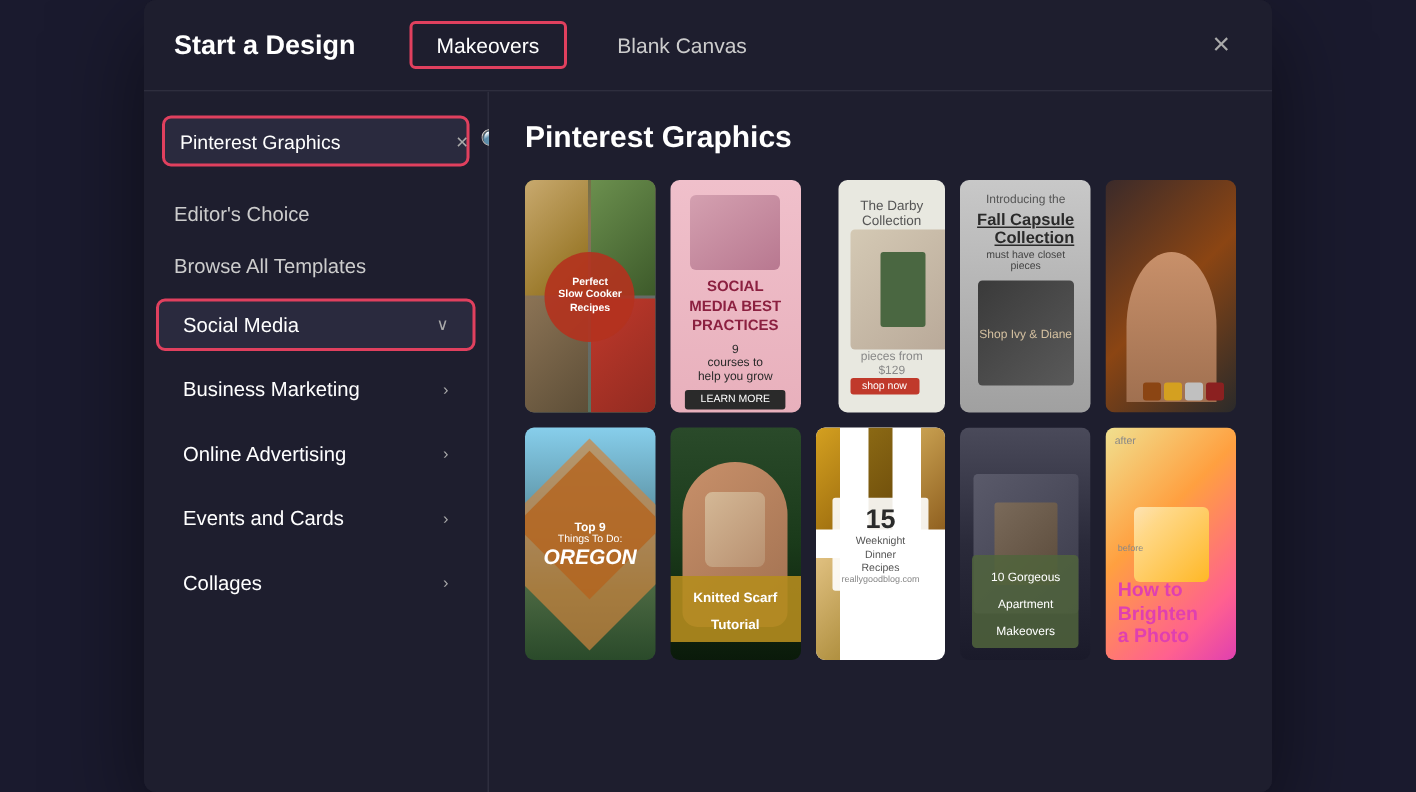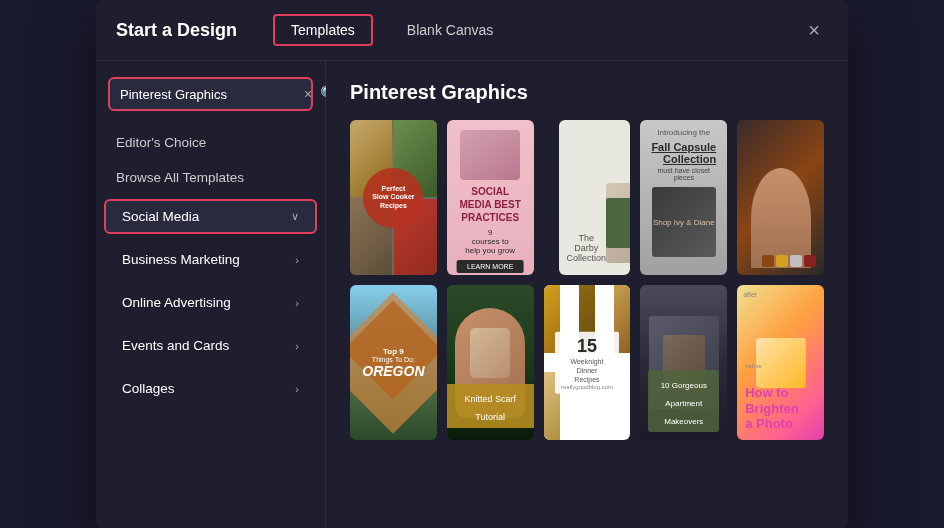--- a/index.html
+++ b/index.html
@@ -175,21 +175,21 @@
       background: #2a2a3e;
     }
   </style>
 </head>
 <body>
 
 <div class="modal">
 
   <div class="modal-header">
     <span class="modal-title">Start a Design</span>
-    <button class="tab-btn active">Templates</button>
+    <button class="tab-btn active">Makeovers</button>
     <button class="tab-btn inactive">Blank Canvas</button>
     <button class="close-btn">×</button>
   </div>
 
   <div class="modal-body">
 
     <div class="sidebar">
 
       <div class="search-box">
         <input class="search-input" type="text" value="Pinterest Graphics" style="">
@@ -241,21 +241,21 @@
 
         <div class="template-card" style="background:linear-gradient(180deg,#f0c0cb 0%,#e8b0bc 100%); position:relative;">
           <div style="position:absolute;top:10px;left:50%;transform:translateX(-50%);width:60px;height:50px;background:linear-gradient(145deg,#d4a0b0,#b87890);border-radius:4px;"></div>
           <div style="position:absolute;top:15px;left:50%;transform:translateX(-50%);text-align:center;width:100%;padding:0 10px;">
             <div style="color:#8b2040;font-size:10px;font-weight:900;margin-top:50px;text-align:center;line-height:1.3;">SOCIAL<br>MEDIA BEST<br>PRACTICES</div>
             <div style="color:#2a2a2a;font-size:8px;margin-top:4px;text-align:center;">9<br>courses to<br>help you grow</div>
             <div style="background:#2a2a2a;color:#fff;font-size:7px;padding:3px 10px;border-radius:2px;display:inline-block;margin-top:4px;">LEARN MORE</div>
           </div>
         </div>
 
-        <div class="template-card" style="background:#e8e8e0; position:relative; display:flex; flex-direction:row; align-items:flex-end; justify-content:space-between; padding:12px 8px;margin-left:15px;">
+        <div class="template-card" style="background:#e8e8e0; position:relative; display:flex; flex-direction:column; align-items:flex-start; justify-content:space-between; padding:12px 8px;margin-left:15px;">
           <div style="color:#555;font-size:9px;text-align:center;">The Darby Collection</div>
           <div style="width:70px;height:80px;background:linear-gradient(135deg,#d4c9b4,#b8a898);border-radius:3px;display:flex;align-items:center;justify-content:center;">
             <div style="width:30px;height:50px;background:#4a6741;border-radius:2px;"></div>
           </div>
           <div style="color:#888;font-size:8px;text-align:center;">pieces from $129</div>
           <div style="background:#c0392b;color:#fff;font-size:7px;padding:2px 8px;border-radius:2px;">shop now</div>
         </div>
 
         <div class="template-card" style="background:linear-gradient(180deg,#c8c8c8 0%,#a0a0a0 100%); position:relative; overflow:hidden;">
           <div style="width:100%;height:100%;display:flex;flex-direction:column;align-items:center;padding:8px;">
@@ -293,21 +293,21 @@
           </div>
         </div>
 
         <div class="template-card" style="background:linear-gradient(180deg,#2a4a2a 0%,#1a3a1a 50%,#0a1a0a 100%); position:relative; overflow:hidden;">
           <div style="width:100%;height:100%;display:flex;align-items:center;justify-content:center;">
             <div style="width:70px;height:110px;background:linear-gradient(135deg,#c8906a,#a07050);border-radius:35px 35px 10px 10px;position:relative;">
               <div style="position:absolute;top:20px;left:50%;transform:translateX(-50%);width:40px;height:50px;background:linear-gradient(135deg,#d4b896,#b89070);border-radius:5px;"></div>
             </div>
           </div>
           <div style="position:absolute;bottom:12px;left:0;right:0;text-align:center;background:rgba(180,140,30,0.9);padding:4px;">
-            <span style="color:#fff;font-size:9px;font-weight:normal;">Knitted Scarf Tutorial</span>
+            <span style="color:#fff;font-size:9px;font-weight:bold;">Knitted Scarf Tutorial</span>
           </div>
         </div>
 
         <div class="template-card" style="background:#ffffff; position:relative; display:grid; grid-template-columns:1fr 1fr 1fr; grid-template-rows:1fr 1fr; gap:19px; overflow:hidden;">
           <div style="background:linear-gradient(135deg,#d4a020,#a07010);"></div>
           <div style="background:linear-gradient(135deg,#8b6914,#6b4a0a);"></div>
           <div style="background:linear-gradient(135deg,#c8a050,#906020);"></div>
           <div style="background:linear-gradient(135deg,#e0c080,#b09040);"></div>
           <div style="position:absolute;top:50%;left:50%;transform:translate(-50%,-50%);text-align:center;background:rgba(255,255,255,0.9);padding:4px 6px;border-radius:2px;">
             <div style="color:#2a2a2a;font-size:18px;font-weight:900;">15</div>

